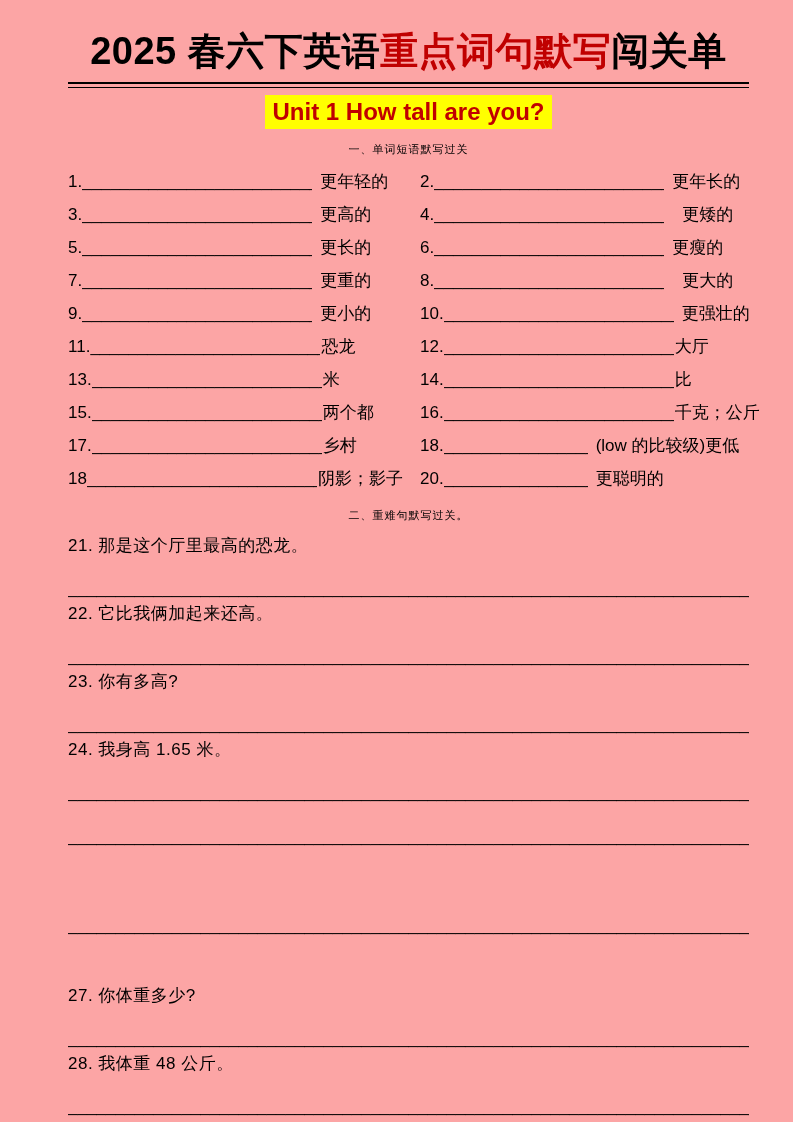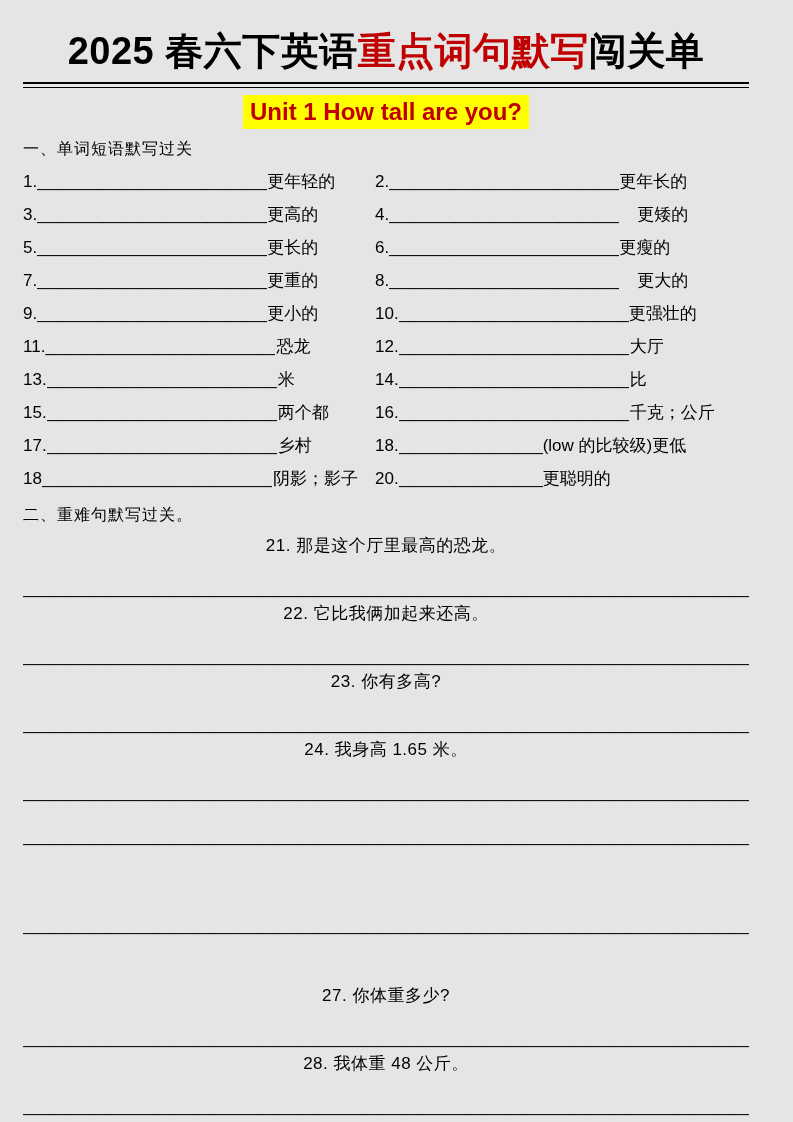--- a/index.html
+++ b/index.html
@@ -6,23 +6,23 @@
     margin: 0;
     padding: 0;
     background: #ffffff;
     font-family: "Liberation Sans", sans-serif;
     color: #000000;
   }
   .page {
     position: relative;
     width: 793px;
     height: 1122px;
-    background: #e5e5e5;
+    background: #fca5a5;
     box-sizing: border-box;
-    padding: 26px 44px 0 23px;
+    padding: 26px 44px 0 68px;
     overflow: hidden;
   }
   
   .doc-title {
     text-align: center;
     font-size: 38px;
     font-weight: bold;
     line-height: 50px;
     letter-spacing: 0.5px;
     white-space: nowrap;
@@ -40,24 +40,25 @@
     display: inline-block;
     background: #FFFF00;
     color: #C00000;
     font-weight: bold;
     font-size: 24px;
     line-height: 32px;
     padding: 1px 7px;
   }
   
   .section-heading {
-    font-size: 16px;
+    font-size: 11px;
     line-height: 26px;
     margin-top: 7px;
     letter-spacing: 1px;
+    text-align: center;
   }
   
   .word-grid {
     display: grid;
     grid-template-columns: 352px auto;
     margin-top: 3px;
   }
   .word-item {
     display: flex;
     height: 33px;
@@ -68,32 +69,31 @@
   .w-num { flex: none; }
   .w-blank {
     flex: none;
     overflow: hidden;
     white-space: nowrap;
     letter-spacing: 0;
   }
   .b-std   { width: 230px; }
   .b-short { width: 144px; }
   .w-hint  { flex: none; white-space: nowrap; }
-  .h-sp    { }
+  .h-sp    { margin-left: 8px; }
   .h-tight { margin-left: 1px; }
   .h-ind   { margin-left: 18px; }
   
   .sent-blocks { margin-top: 6px; }
   .sent-block { height: 68px; }
   .sent-text {
     margin: 0;
     font-size: 17px;
     line-height: 24px;
     letter-spacing: 0.5px;
-    text-align: center;
   }
   .answer-line {
     margin-top: 21px;
     height: 22px;
     line-height: 19px;
     font-size: 17px;
     overflow: hidden;
     white-space: nowrap;
   }
 </style>

